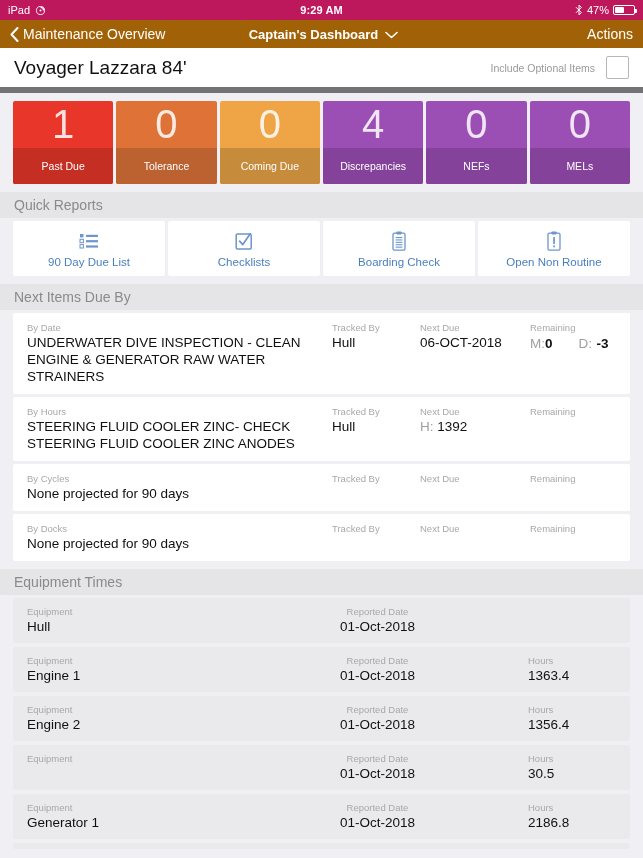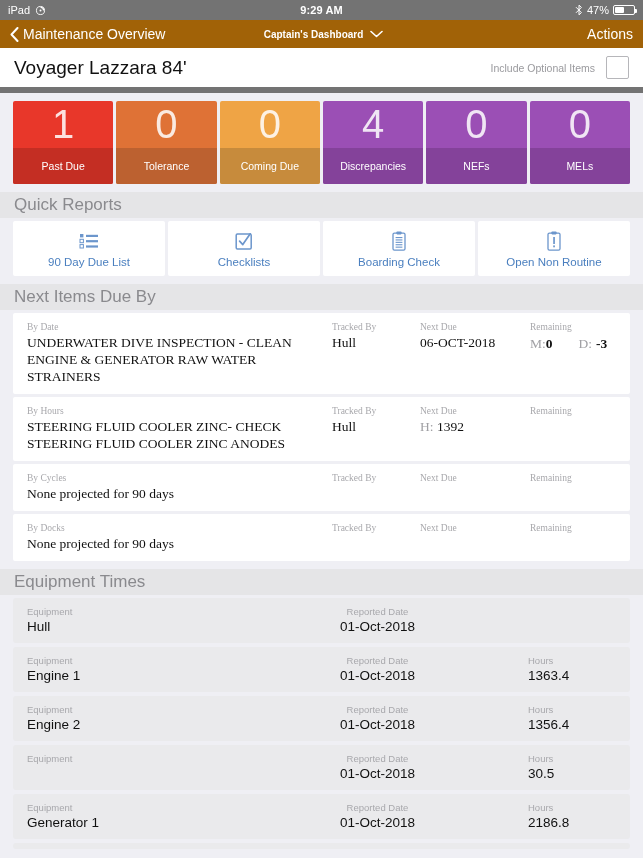--- a/index.html
+++ b/index.html
@@ -6,21 +6,21 @@
   html,body { width:643px; height:858px; }
   body {
     font-family:"Liberation Sans", sans-serif;
     background:#EFEFF4;
     overflow:hidden;
     -webkit-font-smoothing:antialiased;
   }
 
   
   .statusbar{
-    height:20px; background:#737373; color:#FFFFFF;
+    height:20px; background:#be185d; color:#FFFFFF;
     display:flex; align-items:center; padding:0 8px;
     font-size:11px; position:relative;
   }
   .sb-left{ display:flex; align-items:center; gap:5px; }
   .sb-center{ position:absolute; left:0; right:0; text-align:center;
               font-size:11px; font-weight:bold; letter-spacing:.1px; }
   .sb-right{ margin-left:auto; display:flex; align-items:center; gap:4px;
              position:relative; z-index:2; }
   .ico-rotate{ width:11px; height:11px; display:inline-block; }
   .bt{ width:8px; height:12px; display:inline-block; }
@@ -33,21 +33,21 @@
 
   
   .navbar{
     height:28px; background:#a16207; color:#FFFFFF;
     display:flex; align-items:center; padding:0 10px; position:relative;
   }
   .nav-back{ display:flex; align-items:center; gap:4px; font-size:14px; cursor:pointer; }
   .chev-left{ width:9px; height:15px; display:block; }
   .nav-title{
     position:absolute; left:4px; right:0; display:flex; justify-content:center;
-    align-items:flex-start; gap:7px; font-size:10px; font-weight:bold; pointer-events:none;
+    align-items:flex-start; gap:7px; font-size:13px; font-weight:bold; pointer-events:none;
   }
   .nav-title > *{ pointer-events:auto; }
   .chev-down{ width:13px; height:8px; display:block; }
   .nav-actions{ margin-left:auto; font-size:14px; cursor:pointer; position:relative; z-index:2; }
 
   
   .vessel-head{
     background:#FFFFFF; height:45px; display:flex; align-items:center;
     padding:0 14px; border-bottom:6px solid #737373;
   }
@@ -63,35 +63,35 @@
          flex-direction:column; height:83px; cursor:pointer; }
   .tile-num{ flex:1; display:flex; align-items:center; justify-content:center;
              font-size:40px; color:rgba(255,255,255,.85); font-weight:300;
              line-height:1; padding-bottom:2px; }
   .tile-lab{ height:36px; display:flex; align-items:center; justify-content:center;
              font-size:10.5px; color:#FFFFFF; }
 
   
   .sec-head{
     background:#E5E5E7; height:26px; display:flex; align-items:center;
-    padding:0 14px; font-size:17px; color:#8A8A8E; margin-top:8px;
+    padding:0 14px; font-size:14px; color:#8A8A8E; margin-top:8px;
   }
 
   
   .qr-row{ display:flex; gap:3px; padding:3px 13px 0 13px;justify-content:flex-end; }
   .qr-card{
     flex:1; background:#FFFFFF; height:55px; border-radius:2px;
     display:flex; flex-direction:column; align-items:center; justify-content:center;
     gap:4px; cursor:pointer;
   }
   .qr-icon{ width:22px; height:22px; display:block; }
   .qr-lab{ font-size:11.5px; color:#4A7FBF; }
 
   
-  .due-wrap{ padding:3px 13px 0 13px;font-family:Liberation Serif, serif; }
+  .due-wrap{ padding:3px 13px 0 13px; }
   .due-row{
     background:#FFFFFF; border-radius:2px; margin-bottom:3px;
     display:flex; padding:8px 14px 9px 14px; cursor:pointer;
   }
   .col-title{ width:305px; padding-right:10px; }
   .col-track{ width:88px; }
   .col-next{ width:110px; }
   .col-rem{ flex:1; }
   .lbl{ font-size:9.5px; color:#A8A8AC; line-height:13px; }
   .val{ font-size:13.5px; color:#111; line-height:17px; }

